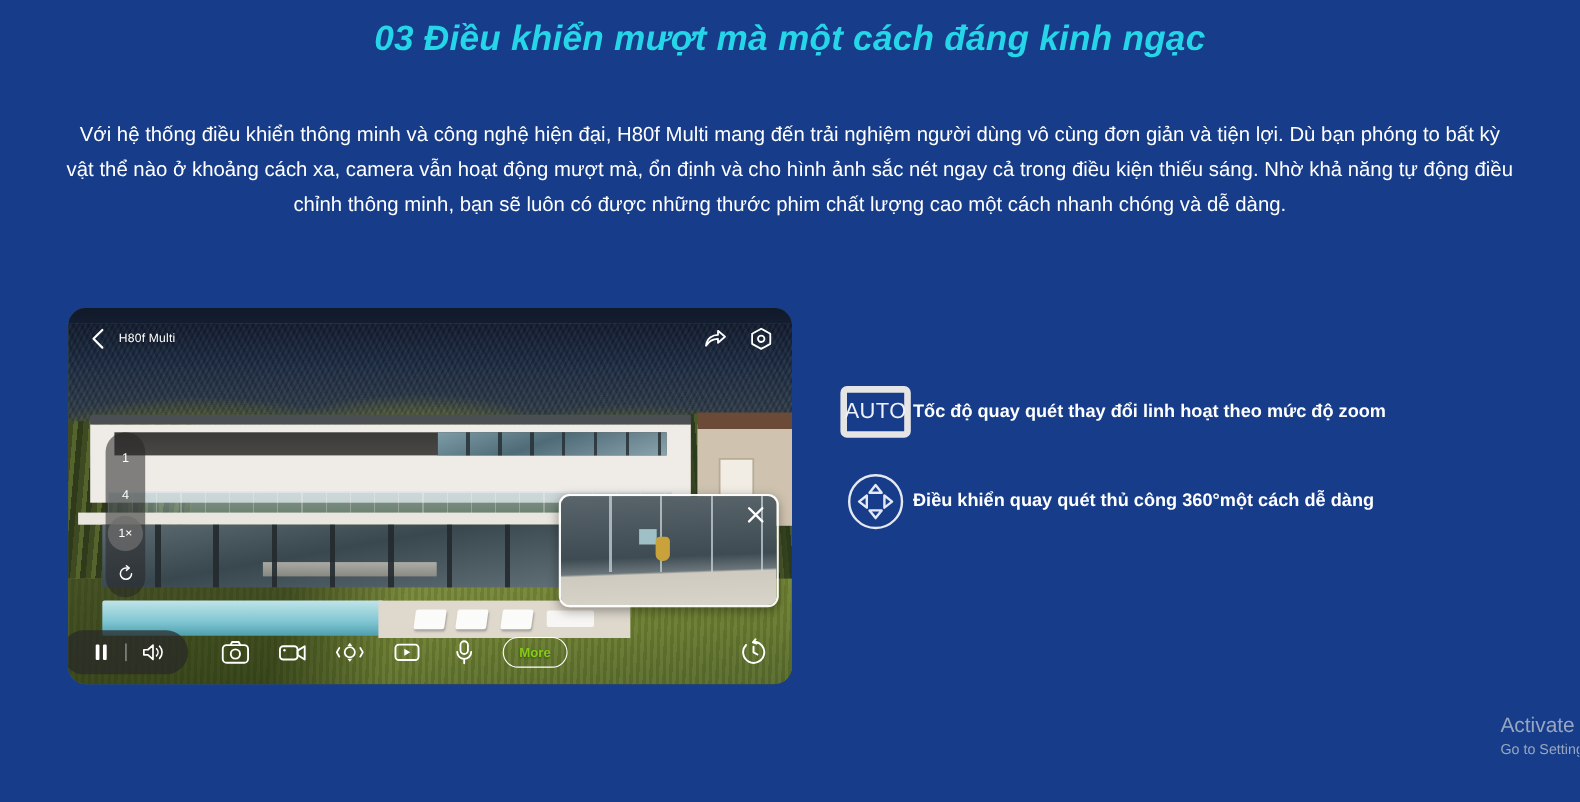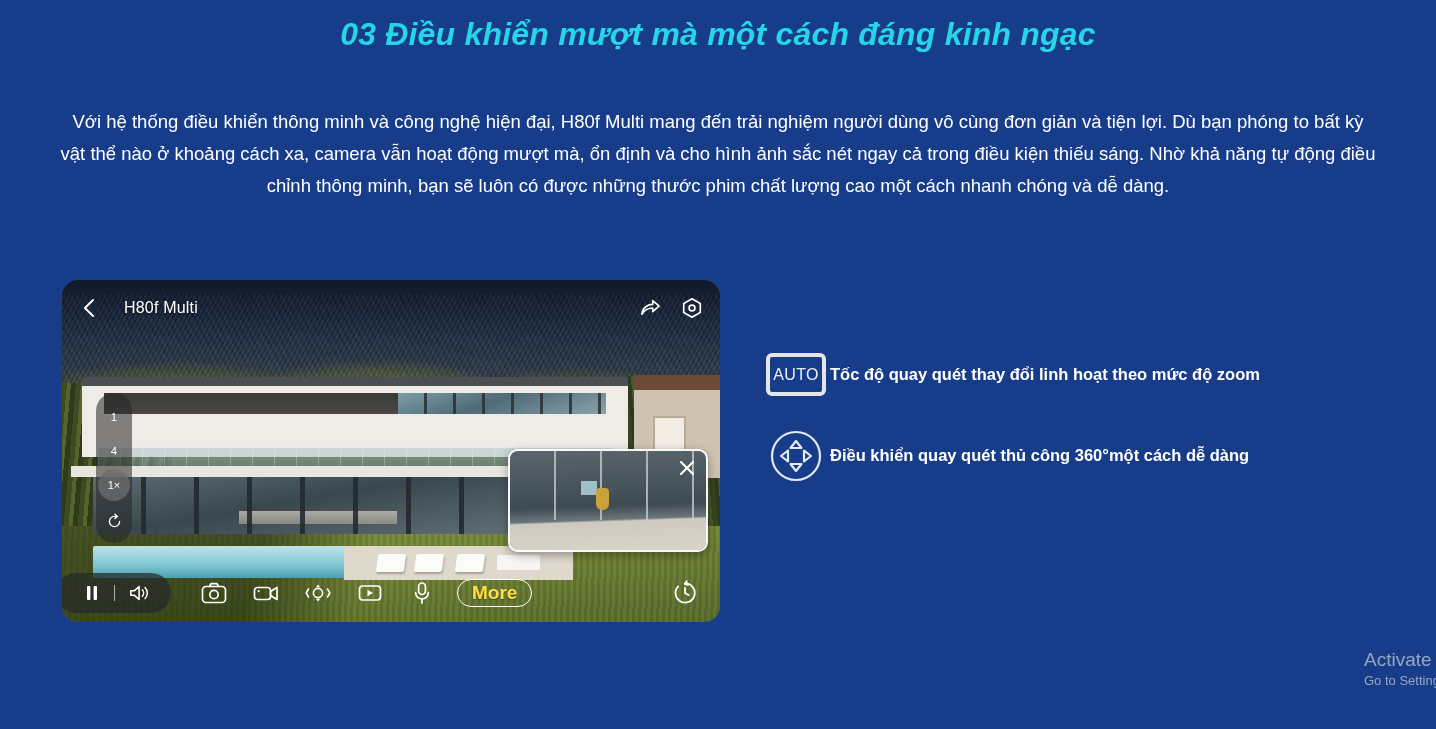--- a/index.html
+++ b/index.html
@@ -169,21 +169,21 @@
   #app-topbar{
     position:absolute;left:0;top:0;width:100%;height:56px;
     background:linear-gradient(180deg,rgba(0,0,0,.28),rgba(0,0,0,0));
     display:flex;align-items:center;
   }
   #back-button{
     margin-left:16px;width:22px;height:22px;display:flex;align-items:center;justify-content:center;
     cursor:pointer;
   }
   #app-title{
-    margin-left:24px;color:#fff;font-size:16px;letter-spacing:.2px;
+    margin-left:8px;color:#fff;font-size:11px;letter-spacing:.2px;
     text-shadow:0 1px 3px rgba(0,0,0,.5);
   }
   #topbar-actions{margin-left:auto;margin-right:16px;display:flex;gap:18px;align-items:center;}
 
   
   #zoom-rail{
     position:absolute;left:34px;top:113px;width:36px;
     background:rgba(38,38,38,.55);border-radius:18px;
     display:flex;flex-direction:column;align-items:center;
     padding:8px 0 6px;gap:2px;
@@ -235,42 +235,42 @@
     display:flex;align-items:center;gap:12px;padding:0 18px 0 26px;
   }
   .divider-v{width:1px;height:16px;background:rgba(255,255,255,.6);}
   .tool-icon{
     width:34px;height:34px;display:flex;align-items:center;justify-content:center;cursor:pointer;
   }
   #bottom-tools{display:flex;align-items:center;gap:18px;margin-left:26px;}
   #more-button{
     border:1.6px solid #fff;border-radius:14px;height:26px;padding:0 14px;
     display:flex;align-items:center;justify-content:center;
-    color:#fde047;font-size:19px;font-weight:bold;cursor:pointer;
+    color:#84cc16;font-size:12px;font-weight:bold;cursor:pointer;
     text-shadow:0 1px 2px rgba(0,0,0,.4);
   }
   #history-button{margin-left:auto;margin-right:18px;}
 
   
   #feature-list{
     position:absolute;left:765px;top:334px;width:640px;
   }
   .feature-item{
     display:flex;align-items:center;height:81px;
   }
   .feature-icon{
     width:62px;flex:0 0 62px;display:flex;align-items:center;justify-content:center;
   }
   .feature-text{
     color:#ffffff;font-size:16.5px;font-weight:bold;margin-left:3px;white-space:nowrap;
   }
   #auto-badge{
-    width:52px;height:35px;border:4px solid #e5e5e5;border-radius:6px;
+    width:52px;height:35px;border:6px solid #e5e5e5;border-radius:6px;
     display:flex;align-items:center;justify-content:center;
-    color:#eef1f7;font-size:16px;letter-spacing:.3px;
+    color:#eef1f7;font-size:20px;letter-spacing:.3px;
   }
 
   
   #activation-watermark{
     position:absolute;right:0;top:648px;width:72px;height:52px;
     overflow:hidden;color:#8e9dbb;text-align:left;
   }
   #wm-line1{font-size:19px;line-height:24px;white-space:nowrap;color:#97a5c1;}
   #wm-line2{font-size:13px;line-height:18px;white-space:nowrap;color:#97a5c1;}
 </style>

